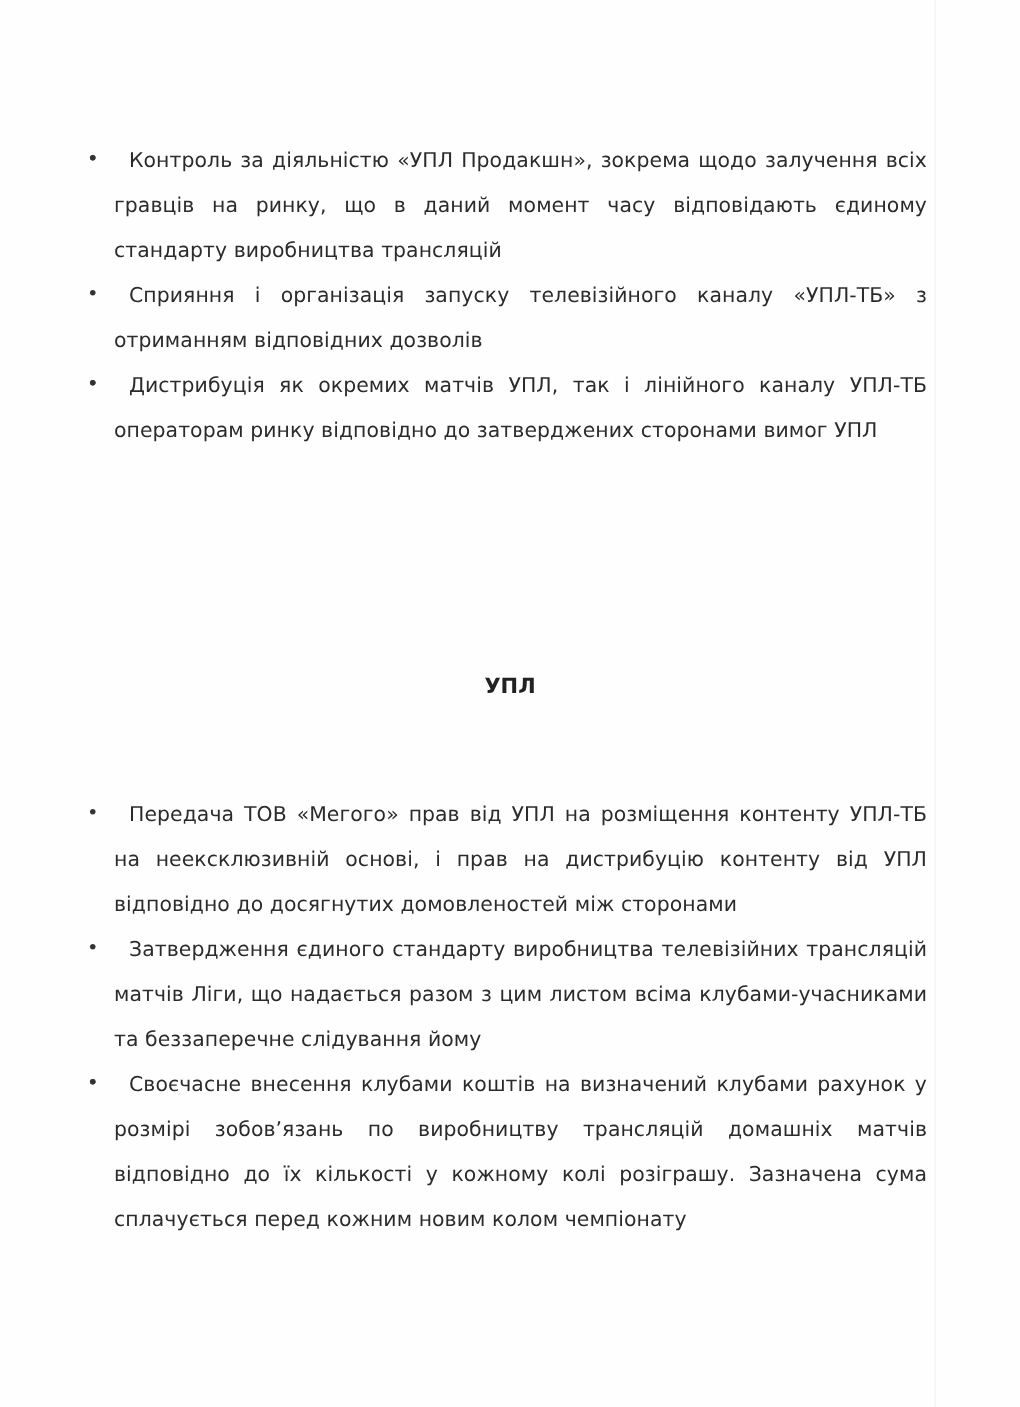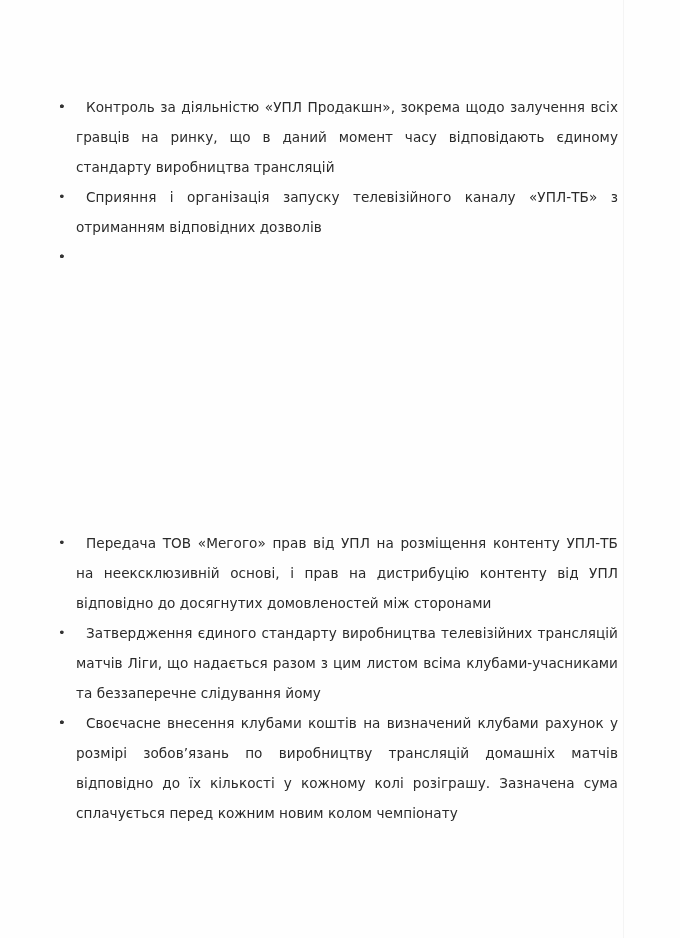--- a/index.html
+++ b/index.html
@@ -89,23 +89,25 @@
     </li>
     <li class="item">
       <span class="bullet">•</span>
       <span>Сприяння і організація запуску телевізійного каналу «УПЛ-ТБ» з отриманням відповідних дозволів</span>
     </li>
     <li class="item">
       <span class="bullet">•</span>
     </li>
     <li class="item">
       <span class="bullet">•</span>
+      <span>Дистрибуція як окремих матчів УПЛ, так і лінійного каналу УПЛ-ТБ операторам ринку відповідно до затверджених сторонами вимог УПЛ</span>
     </li>
   </ul>
 
+  <h2 class="heading heading-org">УПЛ</h2>
 
   <ul class="list list-2">
     <li class="item">
       <span class="bullet">•</span>
       <span>Передача ТОВ «Мегого» прав від УПЛ на розміщення контенту УПЛ-ТБ на неексклюзивній основі, і прав на дистрибуцію контенту від УПЛ відповідно до досягнутих домовленостей між сторонами</span>
     </li>
     <li class="item">
       <span class="bullet">•</span>
       <span>Затвердження єдиного стандарту виробництва телевізійних трансляцій матчів Ліги, що надається разом з цим листом всіма клубами-учасниками та беззаперечне слідування йому</span>
     </li>

